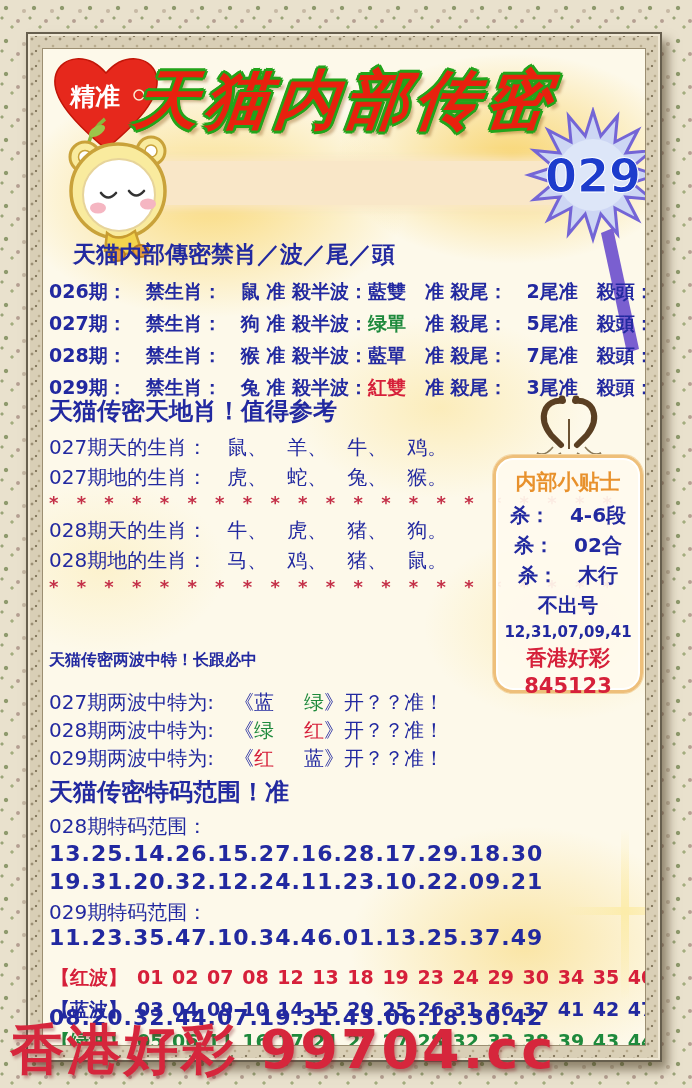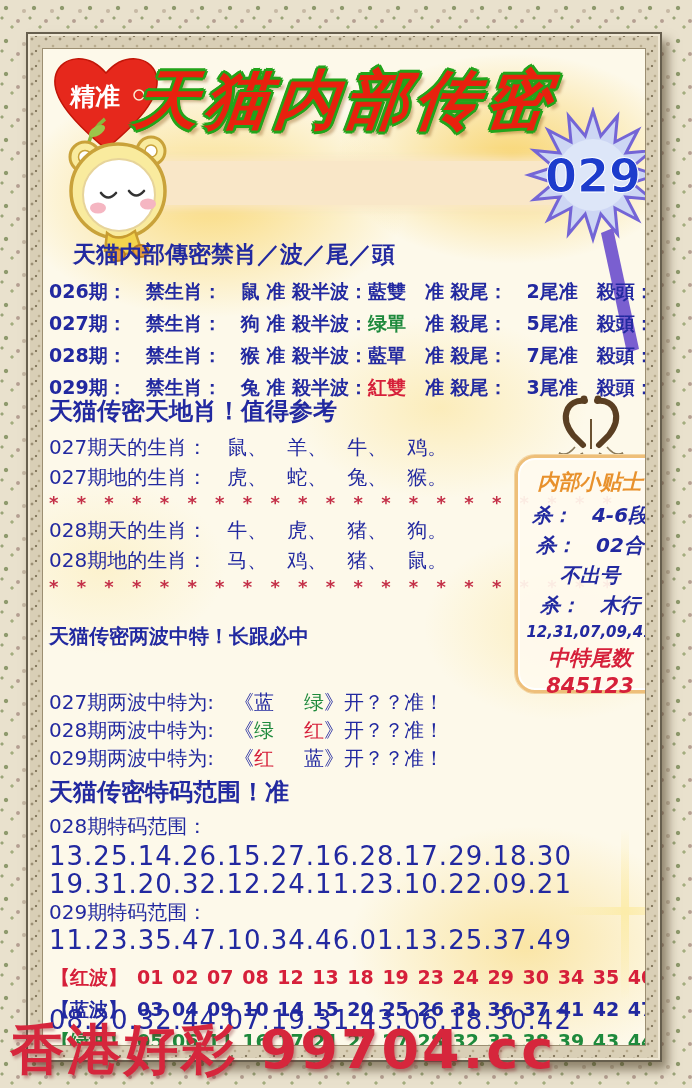--- a/index.html
+++ b/index.html
@@ -54,30 +54,30 @@
   .main-title{
     left:92px;top:8px;font-size:64px;font-weight:bold;font-style:italic;
     color:#e8210e;letter-spacing:6px;transform:skewX(-6deg);
     text-shadow:-3px 0 0 #23a41b,3px 0 0 #23a41b,0 -3px 0 #23a41b,0 3px 0 #23a41b,
       -2px -2px 0 #23a41b,2px -2px 0 #23a41b,-2px 2px 0 #23a41b,2px 2px 0 #23a41b,
       5px 5px 3px rgba(130,70,0,.35);
   }
   .sec-head{font-weight:bold;color:var(--navy);}
   .h1{left:2px;top:190px;font-size:23px;margin-left:28px;}
   .h2{left:6px;top:346px;font-size:24px;}
-  .h3{left:6px;top:574px;font-size:20px;}
+  .h3{left:6px;top:601px;font-size:16px;}
   .h4{left:6px;top:727px;font-size:24px;}
   .row{left:6px;font-size:19px;font-weight:bold;color:var(--navy);}
   .line2{left:6px;font-size:20px;font-weight:normal;color:var(--navy);}
   .stars{left:6px;font-size:18px;font-weight:bold;color:#c43048;letter-spacing:3px;word-spacing:6px;}
-  .numline{left:6px;font-size:26px;font-weight:normal;color:var(--navy);letter-spacing:1px;}
+  .numline{left:6px;font-size:22px;font-weight:bold;color:var(--navy);letter-spacing:1px;}
   .wave-row{left:8px;font-size:19px;font-weight:bold;}
   .wave-row .nums{margin-left:10px;word-spacing:2px;}
   .w2gap{margin-left:30px;}
-  .tips-wrap{position:absolute;left:472px;top:344px;width:160px;height:300px;font-style:italic;}
+  .tips-wrap{position:absolute;left:450px;top:344px;width:160px;height:300px;}
   .tips-box{
     position:absolute;left:0;top:62px;width:150px;height:238px;box-sizing:border-box;
     background:rgba(255,250,238,.93);
     border:3px solid #eebf7a;border-radius:20px;
     box-shadow:0 0 0 2px #fff inset, 0 0 0 1px #f3d6a4;
     text-align:center;padding-top:8px;
   }
   .tips-orn{position:absolute;left:16px;top:-2px;width:120px;height:70px;}
   .tips-title{font-size:21px;font-weight:bold;color:var(--orange);margin:2px 0 4px 0;}
   .tips-line{font-size:20px;font-weight:bold;color:var(--navy);line-height:30px;}
@@ -195,24 +195,24 @@
           <circle cx="53" cy="8" r="3.4" fill="#5a3f22"></circle>
           <circle cx="67" cy="8" r="3.4" fill="#5a3f22"></circle>
           <path d="M60,28 L60,58" stroke="#6b5232" stroke-width="2"></path>
           <path d="M28,62 q12,8 24,0 M68,62 q12,8 24,0" fill="none" stroke="#8a7a5a" stroke-width="1.6"></path>
           <path d="M44,56 q-8,10 -16,6 M76,56 q8,10 16,6" fill="none" stroke="#8a7a5a" stroke-width="1.6"></path>
         </svg>
         <div class="tips-box">
           <div class="tips-title">内部小贴士</div>
           <div class="tips-line">杀：　4-6段</div>
           <div class="tips-line">杀：　02合</div>
+          <div class="tips-line">杀：　木行</div>
           <div class="tips-line">不出号</div>
-          <div class="tips-line">杀：　木行</div>
           <div class="tips-small">12,31,07,09,41</div>
-          <div class="tips-red">中特尾数</div>
+          <div class="tips-red">香港好彩</div>
           <div class="tips-red">845123</div>
         </div>
       </div>
 
       <div class="sparkle" style="left:520px;top:780px;width:124px;height:170px">
         <div class="v"></div>
           <div class="h"></div>
       </div>
 
     </div>

